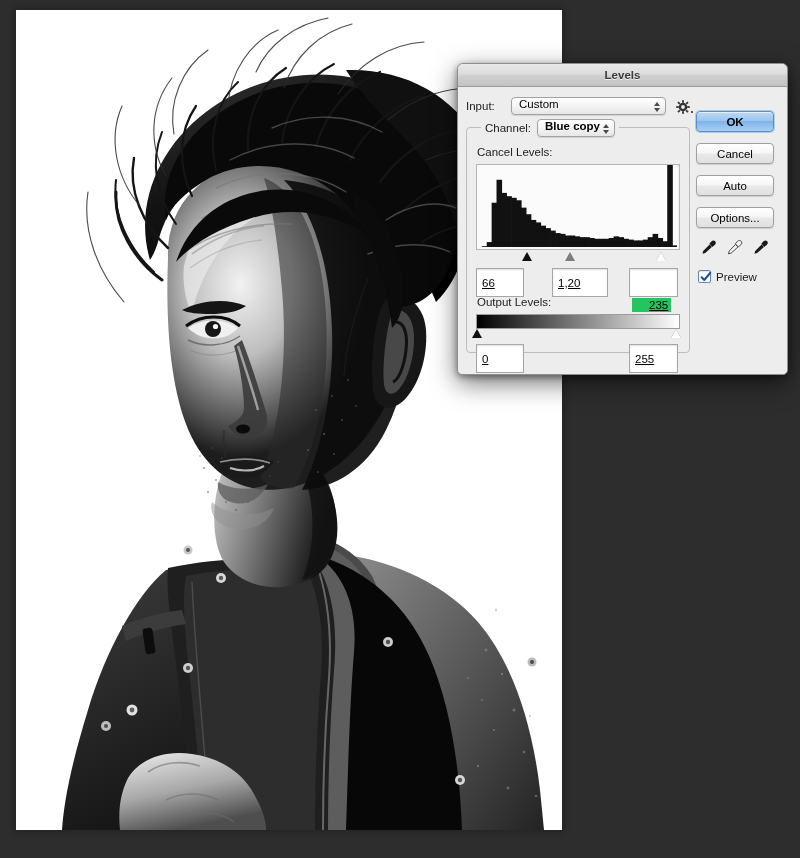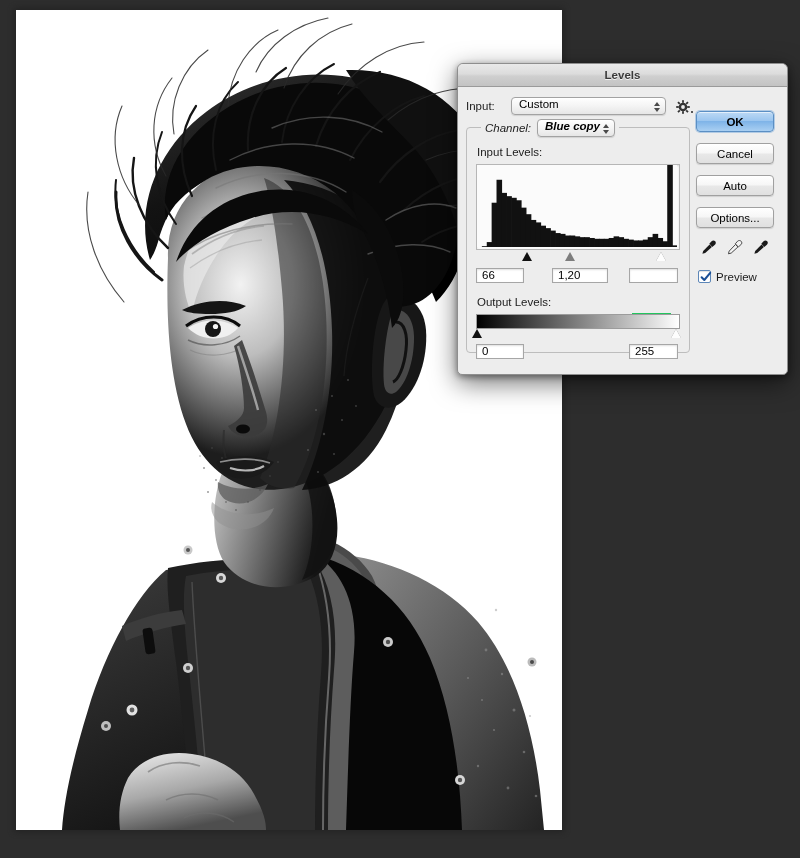--- a/index.html
+++ b/index.html
@@ -63,45 +63,45 @@
   .stepper .up{border-bottom:4px solid #4a4a4a;}
   .stepper .dn{border-top:4px solid #4a4a4a;}
   #preset-popup{left:45px;top:0;width:155px;}
   #gear-icon{position:absolute;left:210px;top:2px;width:18px;height:16px;}
 
   
   #input-group{
     position:absolute;left:8px;top:40px;width:222px;height:224px;
     border:1px solid #bdbdbd;border-radius:4px;
   }
-  #channel-row{position:absolute;left:14px;top:-10px;height:20px;background:#ededed;padding:0 4px;display:flex;align-items:center;font-style:italic;}
+  #channel-row{position:absolute;left:14px;top:-10px;height:20px;background:#ededed;padding:0 4px;display:flex;align-items:center;}
   #channel-label{margin-right:6px;}
   #channel-popup{position:relative;height:18px;width:78px;}
 
   #input-levels-label{position:absolute;left:10px;top:18px;}
 
   #histogram-box{
     position:absolute;left:9px;top:36px;width:202px;height:84px;
     background:#fbfbfb;border:1px solid #b6b6b6;
     box-shadow:inset 0 1px 2px rgba(0,0,0,.12);
     overflow:hidden;
   }
   #histogram-box svg{display:block;}
 
   #input-slider-track{position:absolute;left:9px;top:122px;width:202px;height:12px;}
   .tri{position:absolute;top:2px;width:0;height:0;border-left:5.5px solid transparent;border-right:5.5px solid transparent;}
   .tri-black{border-bottom:9px solid #111;}
   .tri-gray{border-bottom:9px solid #7d7d7d;}
   .tri-white{border-bottom:9px solid #fdfdfd;filter:drop-shadow(0 0 0.6px #6a6a6a);}
 
   .numfield{
-    position:absolute;height:15px;box-sizing:border-box;
+    position:absolute;height:29px;box-sizing:border-box;
     background:#fff;border:1px solid #a6a6a6;
     box-shadow:inset 0 1px 2px rgba(0,0,0,.13);
-    display:flex;
+    display:flex;align-items:center;text-decoration:underline;
   }
   .numfield span{font-size:11.5px;color:#000;padding-left:5px;}
   .numfield.sel{background:#fff;}
   .numfield.sel span{background:#22c55e;padding:1px 3px 1px 17px;margin-left:2px;margin-top:44px;}
 
   #in-black{left:9px;top:140px;width:48px;}
   #in-gamma{left:85px;top:140px;width:56px;}
   #in-white{left:162px;top:140px;width:49px;}
 
   #output-levels-label{position:absolute;left:10px;top:168px;}
@@ -432,21 +432,21 @@
           <span id="channel-label" class="lbl">Channel:</span>
           <span id="channel-popup" class="popup">
             <span class="pv" style="font-weight:bold">Blue copy</span>
             <span class="stepper">
               <span class="up"></span>
                 <span class="dn"></span>
             </span>
           </span>
         </div>
 
-        <span id="input-levels-label" class="lbl">Input Levels:</span>
+        <span id="input-levels-label" class="lbl">Cancel Levels:</span>
 
         <div id="histogram-box">
           <svg width="200" height="82" viewBox="0 0 200 82" preserveAspectRatio="none">
             <rect x="0" y="0" width="200" height="82" fill="#fbfbfb"></rect>
             <g id="hist-bars" fill="#111111">
                 <rect x="0.00" y="82.00" width="5.58" height="0.00"></rect>
                 <rect x="4.88" y="81.18" width="5.58" height="0.82"></rect>
                 <rect x="9.76" y="77.08" width="5.58" height="4.92"></rect>
                 <rect x="14.63" y="37.72" width="5.58" height="44.28"></rect>
                 <rect x="19.51" y="14.76" width="5.58" height="67.24"></rect>

